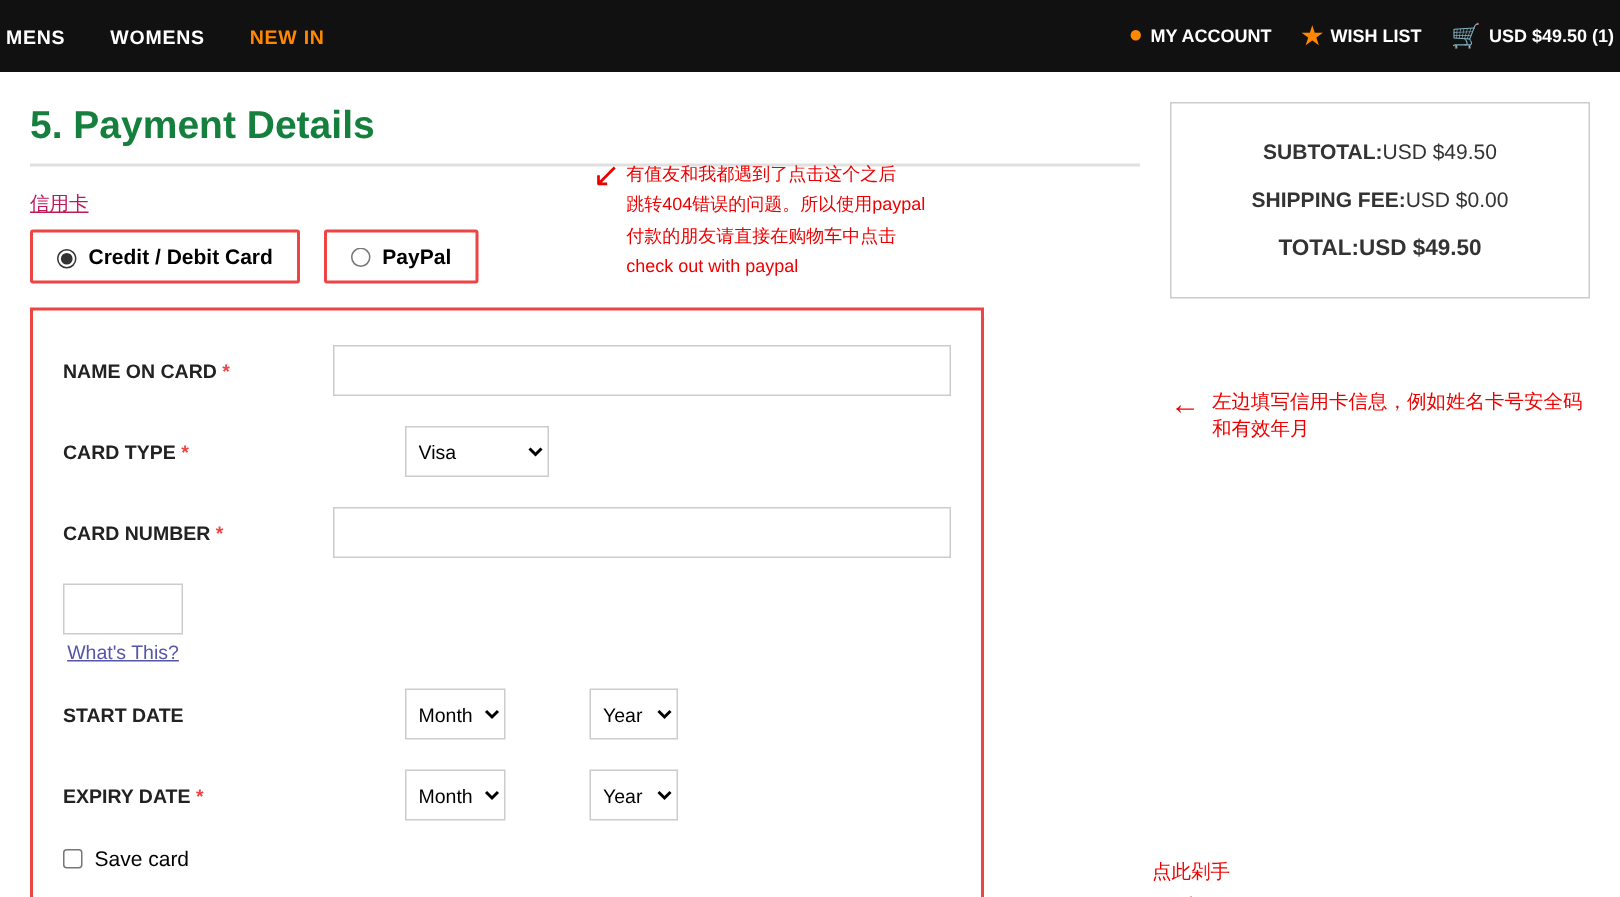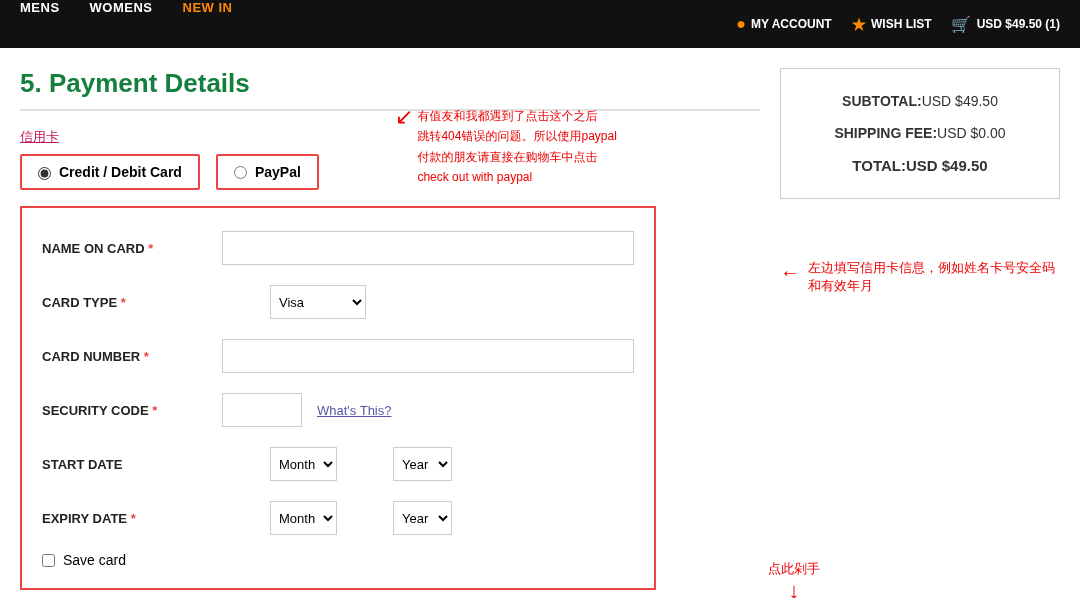--- a/index.html
+++ b/index.html
@@ -3,21 +3,22 @@
   <meta charset="utf-8">
   <style>
     * { margin: 0; padding: 0; box-sizing: border-box; }
     body { font-family: Arial, sans-serif; background: #f5f5f5; width: 1080px; min-height: 598px; overflow-x: hidden; }
 
     
     .top-nav {
       background: #111;
       color: #fff;
       display: flex;
-      padding: 0 20px;
+      align-items: center;
+      padding: 0 4px;
       height: 48px;
     }
     .top-nav .nav-left { display: flex; gap: 30px; }
     .top-nav .nav-left a {
       color: #fff;
       text-decoration: none;
       font-size: 13px;
       font-weight: bold;
       letter-spacing: 0.5px;
     }
@@ -115,21 +116,22 @@
       padding: 0 4px;
       font-size: 13px;
       background: #fff;
       cursor: pointer;
       margin-left: 48px;
     }
 
     .security-row {
       display: flex;
       align-items: center;
-      gap: 15px;
+      gap: 4px;
+      flex-direction: column;
     }
     .security-input {
       width: 80px;
       height: 34px;
       border: 1px solid #ccc;
       padding: 0 8px;
       font-size: 13px;
     }
     .whats-this {
       color: #55a;
@@ -269,24 +271,20 @@
 
         <div class="form-row">
           <div class="form-label">
             <span>CARD NUMBER</span>
             <span style="color:#e44;"> *</span>
           </div>
           <input type="text" class="form-input" style="">
         </div>
 
         <div class="form-row">
-          <div class="form-label">
-            <span>SECURITY CODE</span>
-            <span style="color:#e44;"> *</span>
-          </div>
           <div class="security-row">
             <input type="text" class="security-input" style="">
             <a class="whats-this">What's This?</a>
           </div>
         </div>
 
         <div class="form-row">
           <div class="form-label">
             <span>START DATE</span>
           </div>

